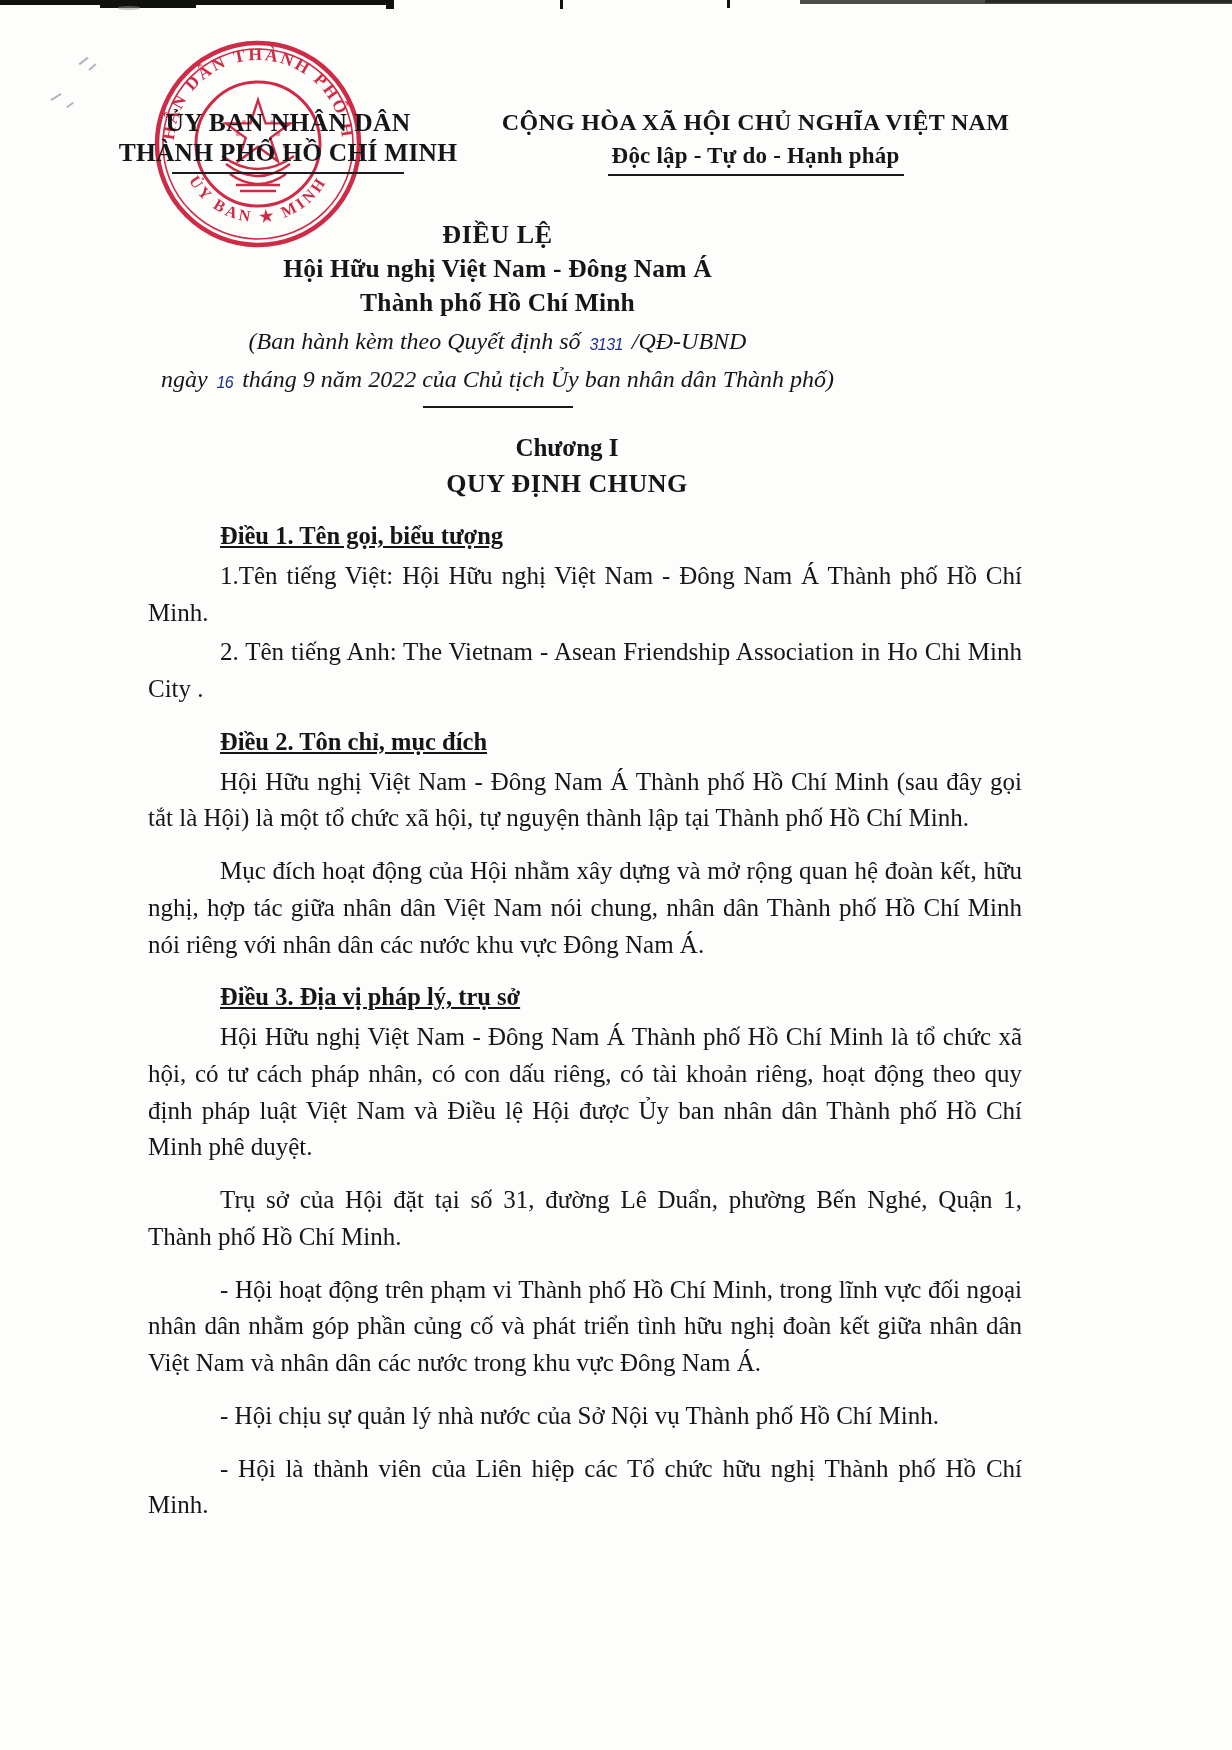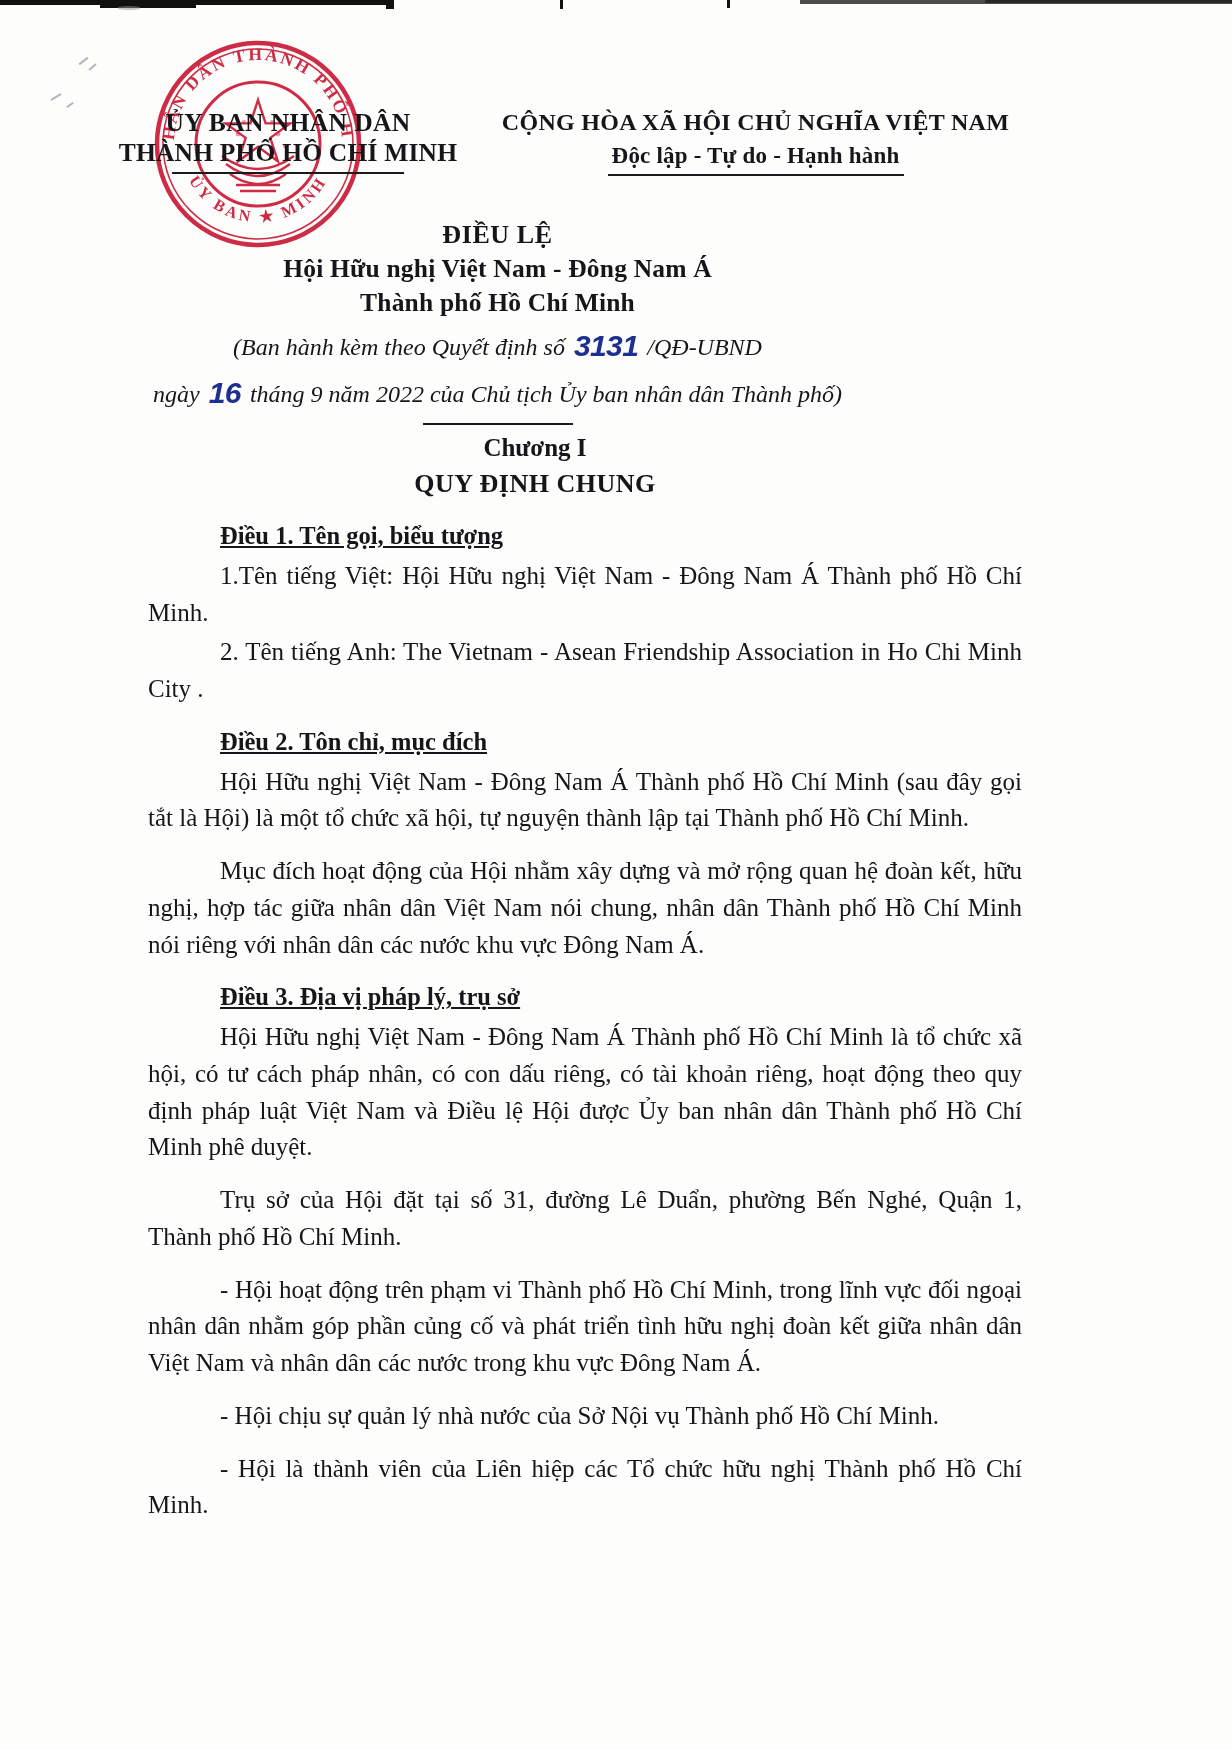--- a/index.html
+++ b/index.html
@@ -150,42 +150,43 @@
   }
   .doc-ref {
     font-size: 24px;
     font-style: italic;
     line-height: 1.42;
     margin-top: 4px;
   }
   .doc-ref .ink {
     font-family: "Liberation Sans", sans-serif;
     font-style: italic;
-    font-weight: bold;
+    font-weight: normal;
     color: #1d2f8f;
     letter-spacing: -0.6px;
-    font-size: 30px;
+    font-size: 16px;
     padding: 0 3px;
     position: relative;
     top: 1px;
   }
   .title-rule {
     width: 150px;
     height: 2px;
     background: #1b1b1f;
     margin: 10px auto 0;
   }
 
   
   .chapter {
     position: absolute;
     top: 430px;
     left: 0;
     width: 1070px;
     text-align: center;
+    padding-left: 32px;
   }
   .chapter-num {
     font-size: 25px;
     font-weight: bold;
     line-height: 1.42;
   }
   .chapter-title {
     font-size: 26px;
     font-weight: bold;
     letter-spacing: .5px;
@@ -274,21 +275,21 @@
   </svg>
 
   <div class="header">
     <div class="hdr-left">
       <div class="org-line1">ỦY BAN NHÂN DÂN</div>
       <div class="org-line2">THÀNH PHỐ HỒ CHÍ MINH</div>
       <div class="org-rule"></div>
     </div>
     <div class="hdr-right">
       <div class="nation-line">CỘNG HÒA XÃ HỘI CHỦ NGHĨA VIỆT NAM</div>
-      <div class="motto-line">Độc lập - Tự do - Hạnh hành</div>
+      <div class="motto-line">Độc lập - Tự do - Hạnh pháp</div>
       <div class="motto-rule"></div>
     </div>
   </div>
 
   <div class="title-block">
     <div class="doc-kind">ĐIỀU LỆ</div>
     <div class="doc-name1">Hội Hữu nghị Việt Nam - Đông Nam Á</div>
     <div class="doc-name2">Thành phố Hồ Chí Minh</div>
     <div class="doc-ref">
       <span>(Ban hành kèm theo Quyết định số</span>

